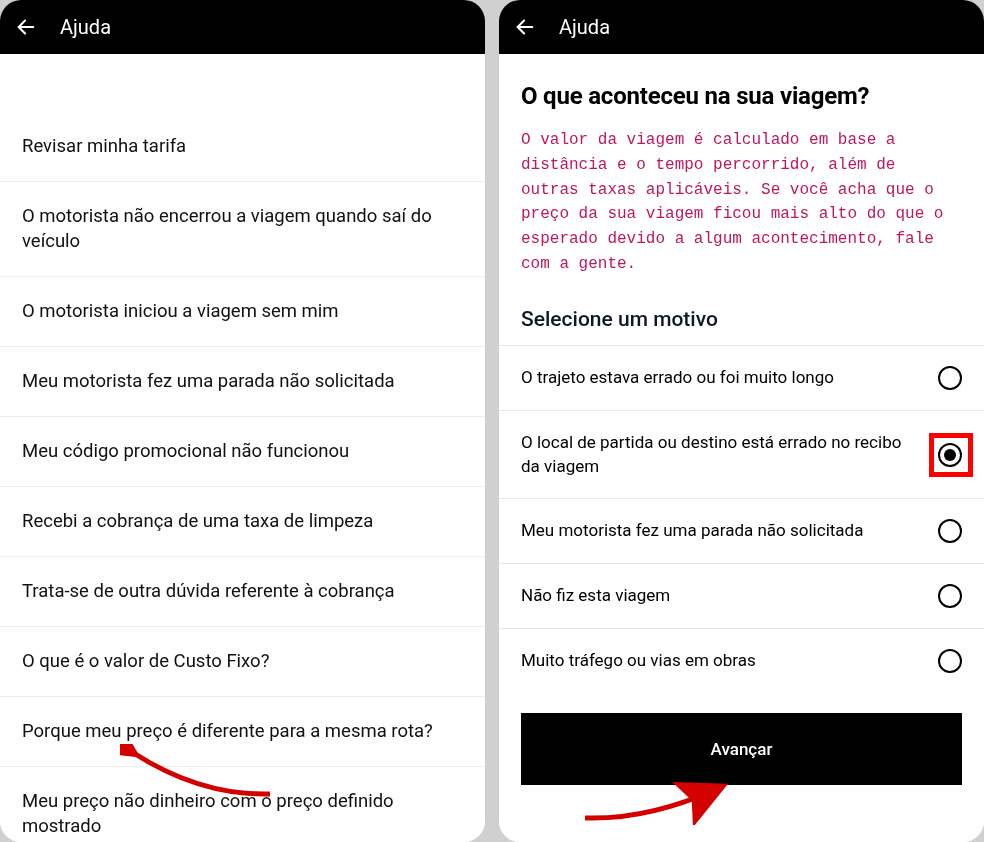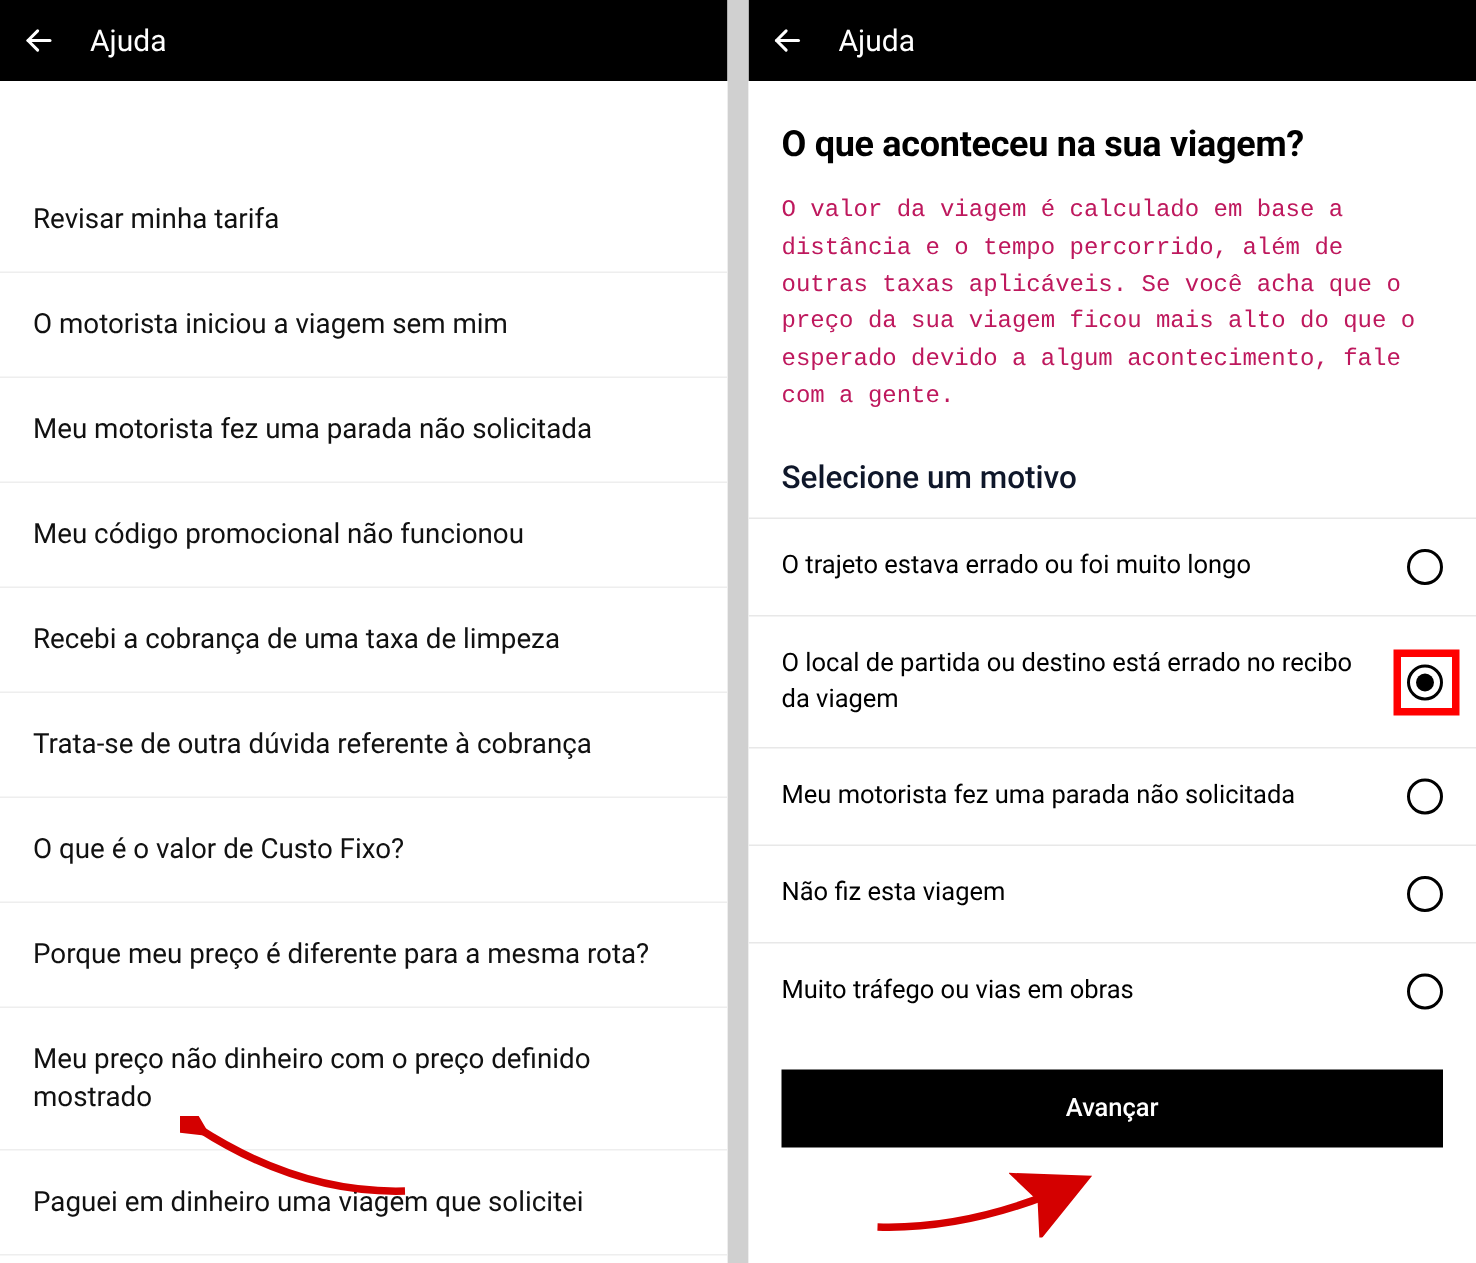--- a/index.html
+++ b/index.html
@@ -18,20 +18,21 @@
       padding: 0;
     }
     .phone {
       width: 485px;
       height: 842px;
       background: #fff;
       display: flex;
       flex-direction: column;
       overflow: hidden;
       position: relative;
+      border-radius: 21px;
     }
     .header {
       background: #000;
       color: #fff;
       height: 54px;
       display: flex;
       align-items: center;
       padding: 0 14px;
       gap: 22px;
     }
@@ -126,21 +127,21 @@
       width: 44px;
       height: 44px;
       border: 5px solid #ff0000;
       pointer-events: none;
     }
     .primary-button {
       margin: 20px 22px 20px 22px;
       background: #000;
       color: #fff;
       text-align: center;
-      padding: 16px;
+      padding: 26px;
       font-size: 17px;
       font-weight: 500;
       position: relative;
     }
     .arrow-annotation {
       position: absolute;
       pointer-events: none;
     }
     .arrow-annotation svg {
       display: block;
@@ -166,20 +167,21 @@
     <div class="back-arrow">
       <svg width="22" height="22" viewBox="0 0 24 24" fill="none" stroke="#fff" stroke-width="2.2" stroke-linecap="round" stroke-linejoin="round">
         <line x1="20" y1="12" x2="4" y2="12"></line>
         <polyline points="11 19 4 12 11 5"></polyline>
       </svg>
     </div>
     <div class="header-title">Ajuda</div>
   </div>
   <div class="content">
     <div class="list-item">Revisar minha tarifa</div>
+    <div class="list-item">O motorista não encerrou a viagem quando saí do veículo</div>
     <div class="list-item">O motorista iniciou a viagem sem mim</div>
     <div class="list-item">Meu motorista fez uma parada não solicitada</div>
     <div class="list-item">Meu código promocional não funcionou</div>
     <div class="list-item">Recebi a cobrança de uma taxa de limpeza</div>
     <div class="list-item">Trata-se de outra dúvida referente à cobrança</div>
     <div class="list-item">O que é o valor de Custo Fixo?</div>
     <div class="list-item">Porque meu preço é diferente para a mesma rota?</div>
     <div class="list-item">Meu preço não dinheiro com o preço definido mostrado</div>
     <div class="list-item">Paguei em dinheiro uma viagem que solicitei</div>
   </div>

